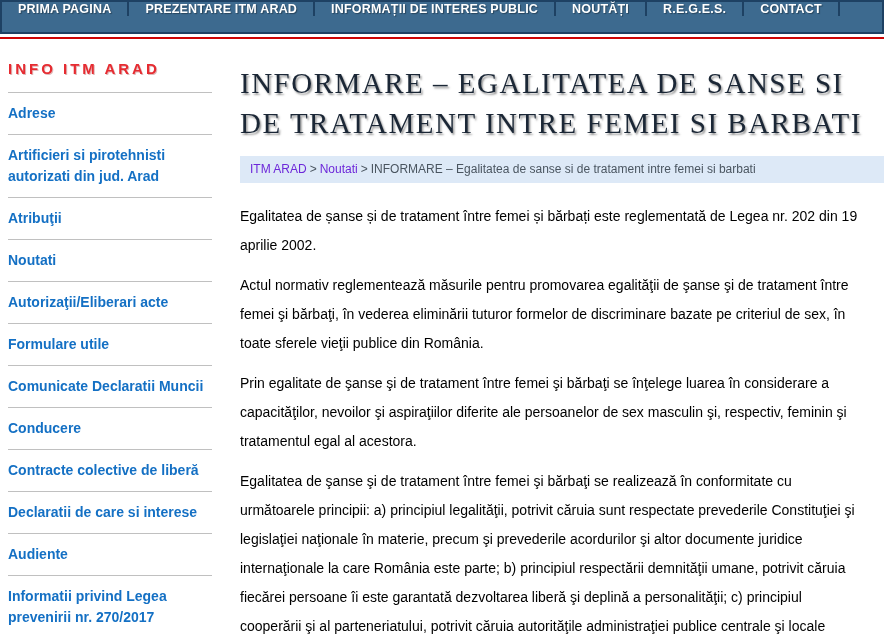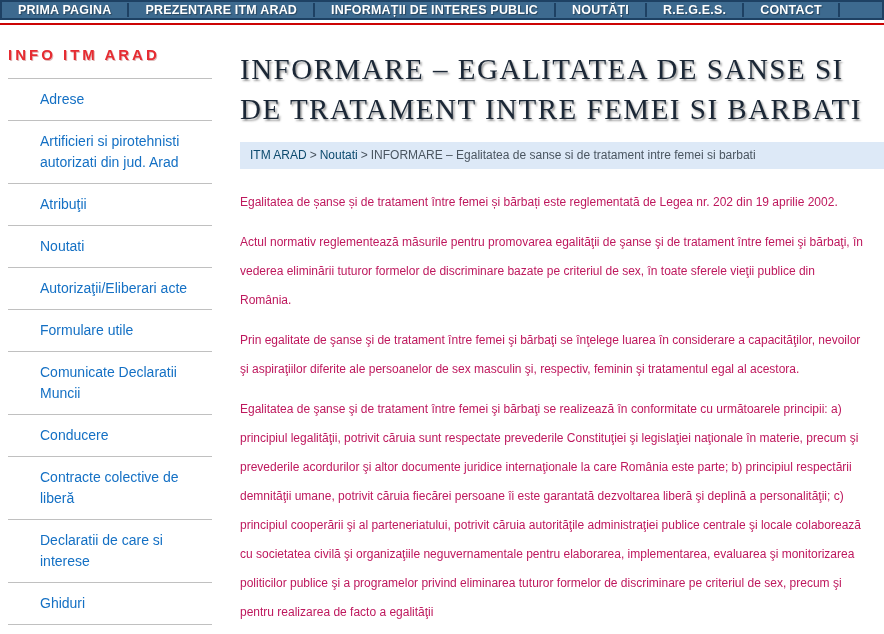--- a/index.html
+++ b/index.html
@@ -5,24 +5,24 @@
   * { box-sizing: border-box; }
   html, body { margin: 0; padding: 0; }
   body {
     width: 884px; height: 634px; overflow: hidden;
     background: #ffffff;
     font-family: "Liberation Sans", sans-serif;
   }
 
   
   .nav {
-    display: flex; align-items: center;
+    display: flex; align-items: flex-start;
     background: #3d6a8f;
     border: 2px solid #1e4163;
-    height: 20px;
+    height: 34px;
   }
   .nav-item {
     display: flex; align-items: center;
     padding: 0 16px;
     color: #ffffff;
     font-weight: bold;
     font-size: 12.5px;
     letter-spacing: 0.2px;
     text-decoration: none;
     border-right: 2px solid #1e4163;
@@ -46,27 +46,26 @@
     margin: 3px 0 0 0;
     padding-bottom: 15px;
     border-bottom: 1px solid #c0c0c0;
     text-shadow: 1px 1px 0 #e0b9b9;
   }
   .sidebar ul { list-style: none; margin: 0; padding: 0; }
   .sidebar li { border-bottom: 1px solid #c0c0c0; padding: 10px 0; }
   .sidebar li a {
     display: block;
     color: #1470c4;
-    font-weight: normal;
+    font-weight: bold;
     font-size: 14px;
     line-height: 21px;
     text-decoration: none;
     cursor: pointer;
     padding-right: 6px;
-    margin-left: 32px;
   }
 
   
   .main { flex: 1; padding-left: 28px; min-width: 0; }
   .page-title {
     font-family: "Liberation Serif", serif;
     font-weight: normal;
     color: #1b2736;
     font-size: 29px;
     line-height: 40px;
@@ -76,29 +75,29 @@
     text-shadow: 1.5px 1.5px 2px rgba(70,70,70,0.55);
   }
   .breadcrumb {
     background: #dde9f7;
     font-size: 12px;
     color: #4a5560;
     padding: 6px 10px;
     line-height: 15px;
   }
   .breadcrumb a {
-    color: #0c4a6e;
+    color: #6d28d9;
     text-decoration: none;
     cursor: pointer;
   }
   .breadcrumb .sep { margin: 0 3px; color: #4a5560; }
   .main p {
-    font-size: 12px;
+    font-size: 14px;
     line-height: 29px;
-    color: #be185d;
+    color: #000000;
     max-width: 624px;
     margin: 11px 0;
   }
   .main p:first-of-type { margin-top: 19px; }
 </style>
 </head>
 <body>
 
 <div>
 
@@ -143,21 +142,21 @@
         <li>
             <a>Conducere</a>
           </li>
         <li>
             <a>Contracte colective de liberă</a>
           </li>
         <li>
             <a>Declaratii de care si interese</a>
           </li>
         <li>
-            <a>Ghiduri</a>
+            <a>Audiente</a>
           </li>
         <li>
             <a>Informatii privind Legea prevenirii nr. 270/2017</a>
           </li>
       </ul>
     </aside>
 
     <main class="main">
       <h1 class="page-title">INFORMARE – EGALITATEA DE SANSE SI DE TRATAMENT INTRE FEMEI SI BARBATI</h1>
 

